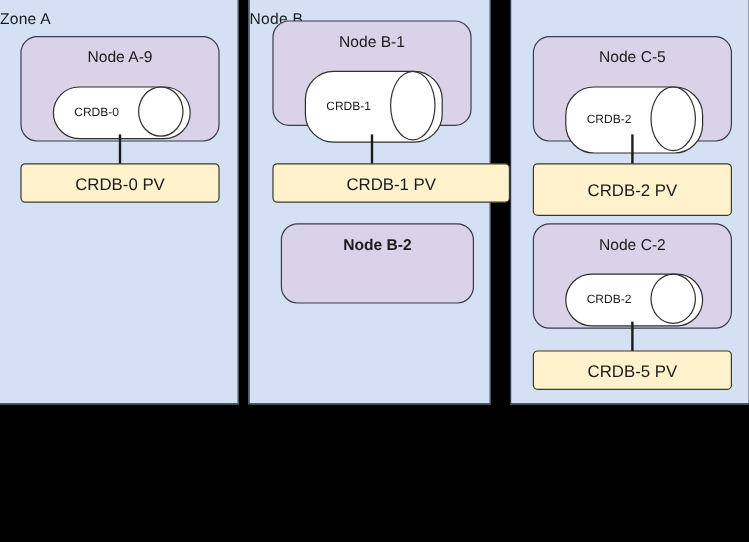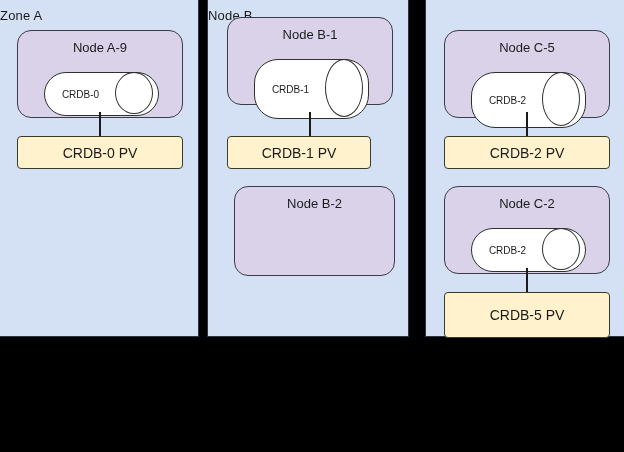--- a/index.html
+++ b/index.html
@@ -142,53 +142,53 @@
     <div class="node" style="left:19px; top:18px; width:166px; height:88px;">
       <div class="node-title">Node B-1</div>
       <div class="db" style="left:26px; top:41px; width:115px; height:60px;">
         <div class="db-cap"></div>
         <div class="db-label">CRDB-1</div>
       </div>
     </div>
 
     <div class="link" style="left:101px; top:113px; height:25px;"></div>
 
-    <div class="pv" style="left:19px; top:137px; width:144px; height:33px;">
+    <div class="pv" style="left:19px; top:137px; width:198px; height:33px;">
       <span>CRDB-1 PV</span>
     </div>
 
-    <div class="node" style="left:26px; top:187px; width:161px; height:90px;">
+    <div class="node" style="left:26px; top:187px; width:161px; height:67px;font-weight:bold;">
       <div class="node-title">Node B-2</div>
     </div>
   </div>
 
   <div class="zone" style="left:425px; width:200px;">
 
     <div class="node" style="left:18px; top:31px; width:166px; height:88px;">
       <div class="node-title">Node C-5</div>
       <div class="db" style="left:26px; top:41px; width:115px; height:56px;">
         <div class="db-cap"></div>
         <div class="db-label">CRDB-2</div>
       </div>
     </div>
 
     <div class="link" style="left:100px; top:113px; height:25px;"></div>
 
-    <div class="pv" style="left:18px; top:137px; width:166px; height:33px;">
+    <div class="pv" style="left:18px; top:137px; width:166px; height:44px;">
       <span>CRDB-2 PV</span>
     </div>
 
     <div class="node" style="left:18px; top:187px; width:166px; height:88px;text-decoration:underline;">
       <div class="node-title">Node C-2</div>
       <div class="db" style="left:26px; top:41px; width:115px; height:44px;">
         <div class="db-cap"></div>
         <div class="db-label">CRDB-2</div>
       </div>
     </div>
 
     <div class="link" style="left:100px; top:269px; height:25px;"></div>
 
-    <div class="pv" style="left:18px; top:293px; width:166px; height:46px;">
+    <div class="pv" style="left:18px; top:293px; width:166px; height:33px;">
       <span>CRDB-5 PV</span>
     </div>
   </div>
 
 </div>
 
 </body></html>

